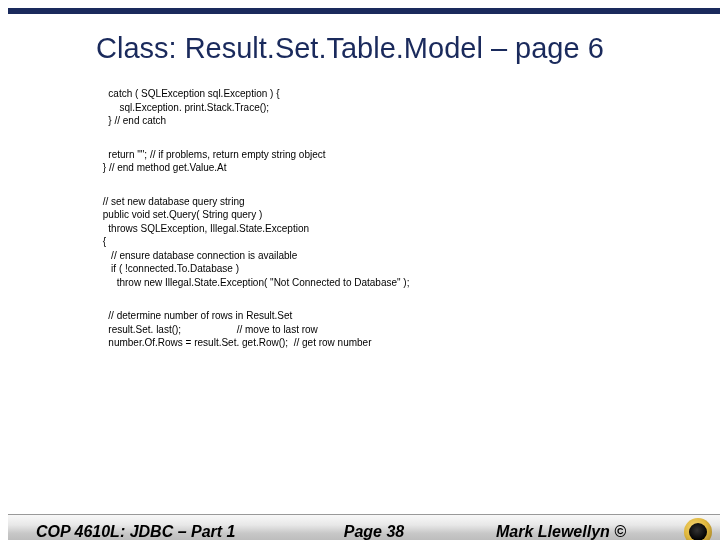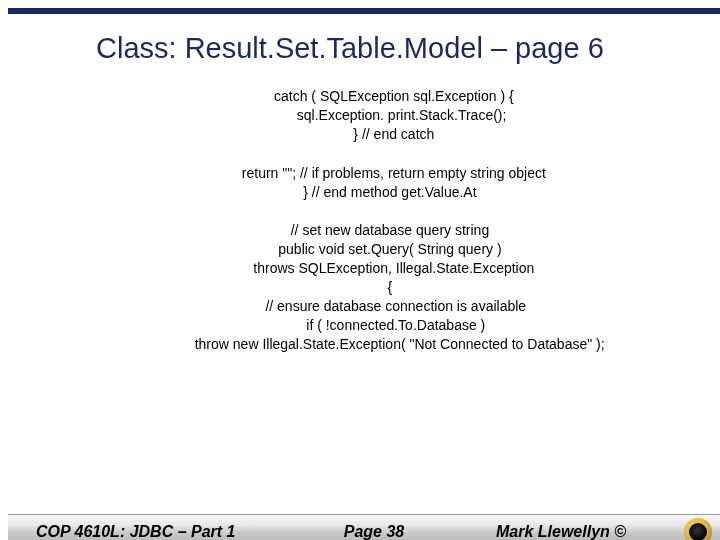--- a/index.html
+++ b/index.html
@@ -19,24 +19,23 @@
   }
   .title {
     font-size: 29px;
     color: #1a2a5c;
     margin: 10px 60px 10px 80px;
     font-weight: normal;
     white-space: nowrap;
   }
   .content {
     margin: 8px 40px 0 80px;
-    font-size: 14px;
+    font-size: 10px;
     line-height: 1.35;
     color: #000;
-    text-align: center;
   }
   .block { margin-bottom: 12px; white-space: pre; }
   .footer {
     position: absolute;
     bottom: 0;
     left: 0;
     width: 720px;
     height: 34px;
     background: linear-gradient(to bottom, #f8f8f8 0%, #e8e8e8 30%, #c8c8c8 55%, #b0b0b0 100%);
     border-top: 1px solid #999;
@@ -81,20 +80,23 @@
    } // end catch</div>
     <div class="block">   return ""; // if problems, return empty string object
  } // end method get.Value.At</div>
     <div class="block"> // set new database query string
  public void set.Query( String query )
    throws SQLException, Illegal.State.Exception
  {
     // ensure database connection is available
     if ( !connected.To.Database )
       throw new Illegal.State.Exception( "Not Connected to Database" );</div>
+    <div class="block">   // determine number of rows in Result.Set
+   result.Set. last();                    // move to last row
+   number.Of.Rows = result.Set. get.Row();  // get row number</div>
   </div>
 
   <div class="footer">
     <div class="left">COP 4610L: JDBC – Part 1</div>
     <div class="center">Page 38</div>
     <div class="right">
       <span>Mark Llewellyn ©</span>
       <span class="logo"></span>
     </div>
   </div>

